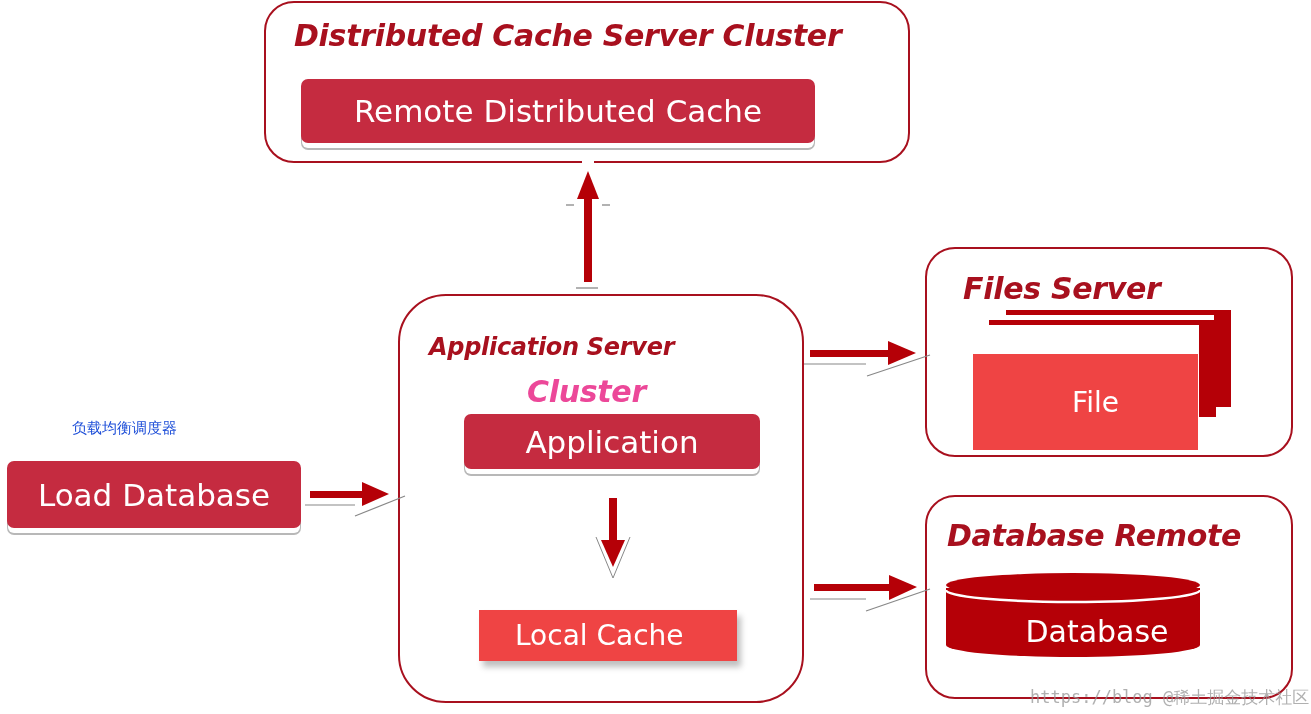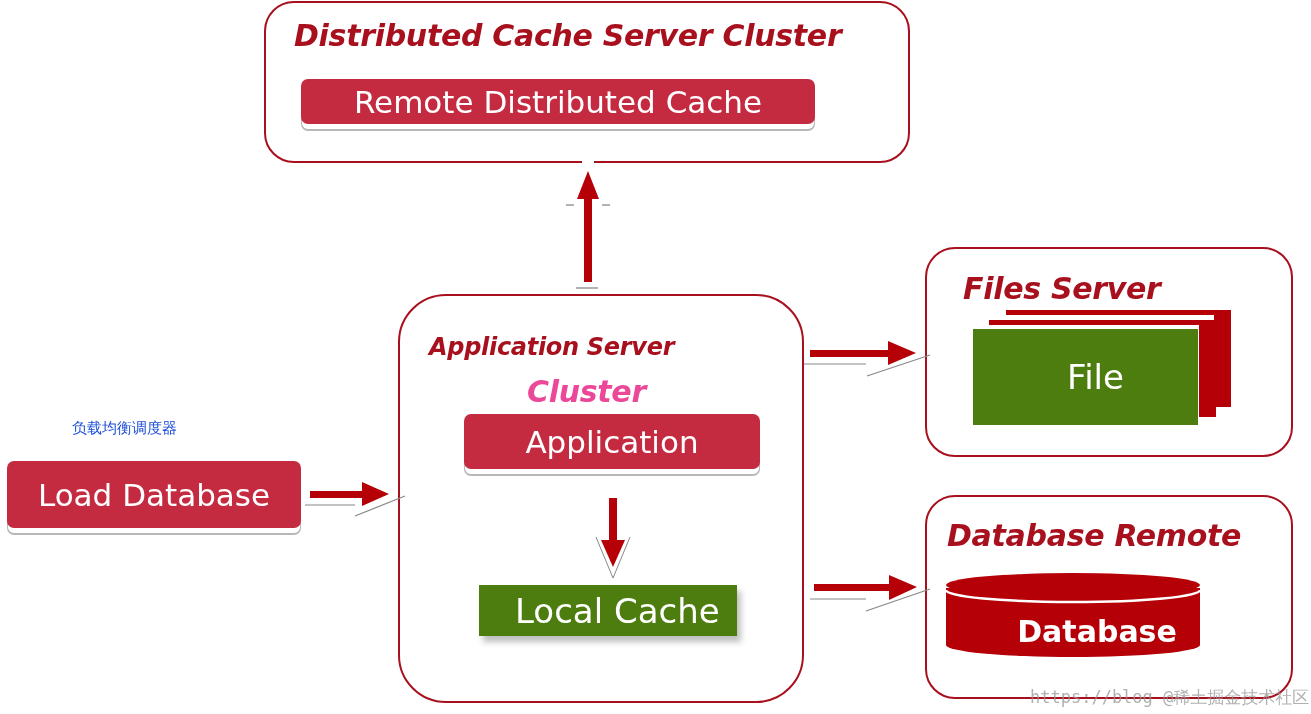--- a/index.html
+++ b/index.html
@@ -1,29 +1,29 @@
 <!DOCTYPE html>
 <html><head>
 <meta charset="utf-8">
 <style>
   html,body{margin:0;padding:0;background:#ffffff;}
   body{width:1311px;height:714px;position:relative;overflow:hidden;font-family:"DejaVu Sans","Liberation Sans",sans-serif;}
   .abs{position:absolute;}
   .container{position:absolute;border:2px solid #a8101e;border-radius:30px;background:#fff;box-sizing:border-box;}
   .title{position:absolute;color:#a8101e;font-weight:bold;font-size:29px;white-space:nowrap;letter-spacing:-0.3px;font-style:italic;}
   .pill{position:absolute;background:#c52b40;color:#fff;border-radius:7px;display:flex;align-items:center;justify-content:center;font-size:31px;box-shadow:0 6px 0 -1px #fff,0 7px 0 0 #b8b8b8;}
-  .block{position:absolute;background:#4d7c0f;color:#fff;display:flex;align-items:center;justify-content:center;font-size:34px;}
+  .block{position:absolute;background:#ef4444;color:#fff;display:flex;align-items:center;justify-content:center;font-size:28px;margin-top:25px;}
   svg{position:absolute;left:0;top:0;}
 </style>
 </head>
 <body>
 
 <div class="container" style="left:264px;top:1px;width:646px;height:162px;"></div>
 <div class="title" style="left:294px;top:18px;font-size:30px;">Distributed Cache Server Cluster</div>
-<div class="pill" style="left:301px;top:79px;width:514px;height:45px;">Remote Distributed Cache</div>
+<div class="pill" style="left:301px;top:79px;width:514px;height:64px;">Remote Distributed Cache</div>
 
 <div class="container" style="left:398px;top:294px;width:406px;height:409px;border-radius:48px;"></div>
 <div class="title" style="left:429px;top:333px;font-size:24px;">Application Server</div>
 <div class="title" style="left:527px;top:374px;font-size:30px;color:#ec4899;">Cluster</div>
 <div class="pill" style="left:464px;top:414px;width:296px;height:55px;">Application</div>
 <div class="block" style="left:479px;top:585px;width:258px;height:51px;justify-content:flex-start;padding-left:36px;box-sizing:border-box;box-shadow:4px 6px 6px rgba(0,0,0,0.25);">Local Cache</div>
 
 <div class="abs" style="left:72px;top:419px;font-size:15px;color:#1d4ed8;white-space:nowrap;">负载均衡调度器</div>
 <div class="pill" style="left:7px;top:461px;width:294px;height:67px;">Load Database</div>
 
@@ -76,15 +76,15 @@
   </g>
 
   <g>
     <rect x="814" y="584" width="75" height="7" fill="#b50007"></rect>
     <polygon points="889,575 917,587 889,600" fill="#b50007"></polygon>
     <line x1="810" y1="599" x2="866" y2="599" stroke="#888" stroke-width="1.2"></line>
     <line x1="866" y1="611" x2="930" y2="589" stroke="#888" stroke-width="1.2"></line>
   </g>
 </svg>
 
-<div class="abs" style="left:946px;top:614px;width:302px;text-align:center;color:#fff;font-size:30px;font-weight:bold;">Database</div>
+<div class="abs" style="left:946px;top:614px;width:302px;text-align:center;color:#fff;font-size:30px;">Database</div>
 
 <div class="abs" style="left:1030px;top:686px;font-size:17px;color:rgba(150,150,150,0.75);white-space:nowrap;font-family:'DejaVu Sans Mono',monospace;">https://blog @稀土掘金技术社区</div>
 
 </body></html>

